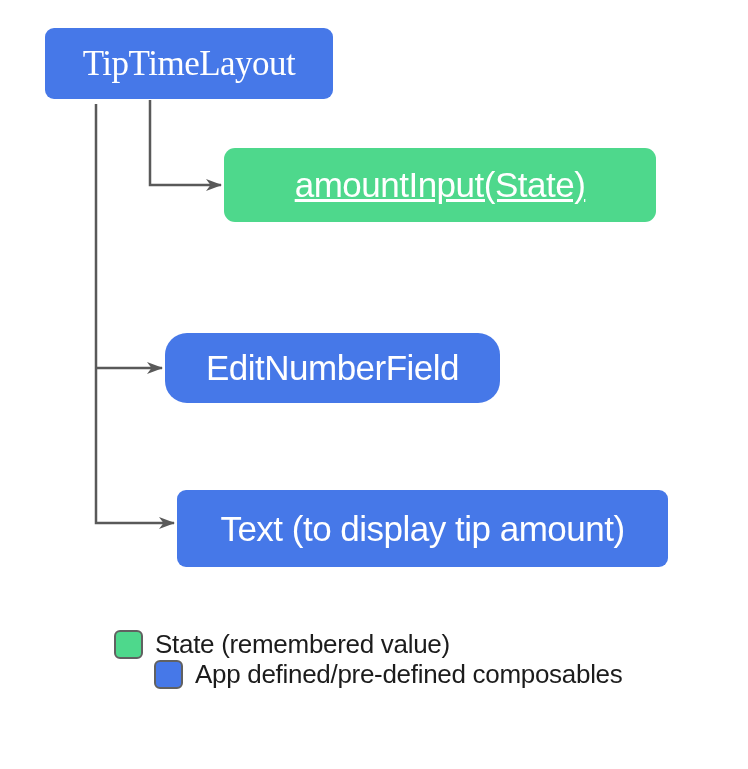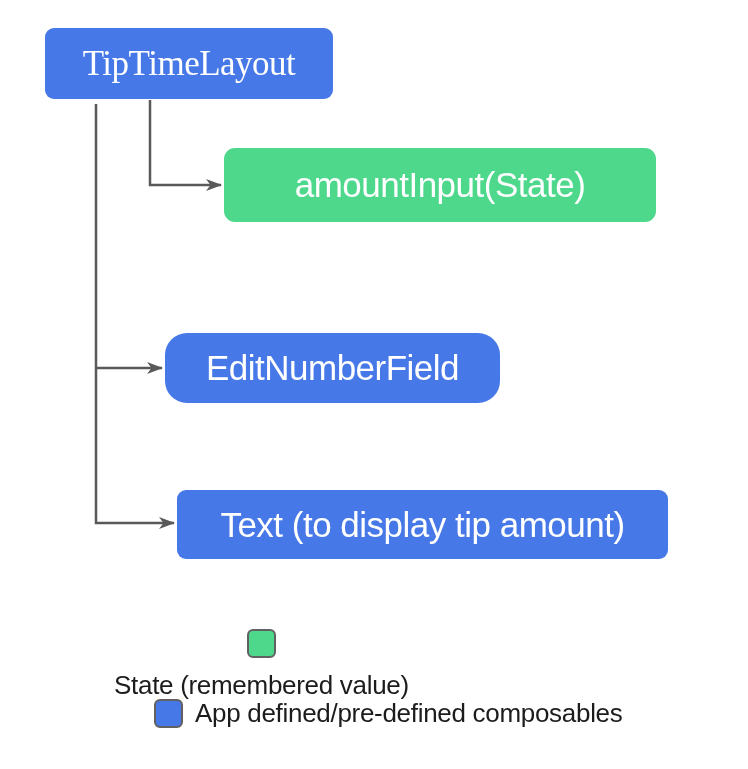--- a/index.html
+++ b/index.html
@@ -29,32 +29,32 @@
     color: #ffffff;
     font-size: 35px;
     font-weight: 400;
     border-radius: 9px;
     white-space: nowrap;
     letter-spacing: -0.5px;
   }
   .node--blue  { background: #4678E8; }
   .node--green { background: #4ED88C; border-radius: 11px; }
   #node-tip    { left: 45px;  top: 28px;  width: 288px; height: 71px; font-family: Liberation Serif, serif; }
-  #node-amount { left: 224px; top: 148px; width: 432px; height: 74px; }
+  #node-amount { left: 224px; top: 148px; width: 432px; height: 74px; text-decoration: underline; }
   #node-edit   { left: 165px; top: 333px; width: 335px; height: 70px; border-radius: 22px; }
-  #node-text   { left: 177px; top: 490px; width: 491px; height: 69px; }
+  #node-text   { left: 177px; top: 490px; width: 491px; height: 77px; }
 
   .legend-row {
     position: absolute;
     display: flex;
     align-items: center;
     gap: 12px;
   }
-  #legend-row-state      { left: 114px; top: 629px; flex-direction: column; }
-  #legend-row-composable { left: 114px; top: 698px; padding-left: 40px; }
+  #legend-row-state      { left: 114px; top: 629px; }
+  #legend-row-composable { left: 114px; top: 659px; padding-left: 40px; }
   .swatch {
     width: 25px;
     height: 25px;
     border: 2px solid #616161;
     border-radius: 6px;
     flex: 0 0 auto;
   }
   .swatch--green { background: #4ED88C; }
   .swatch--blue  { background: #4678E8; }
   .legend-label {

